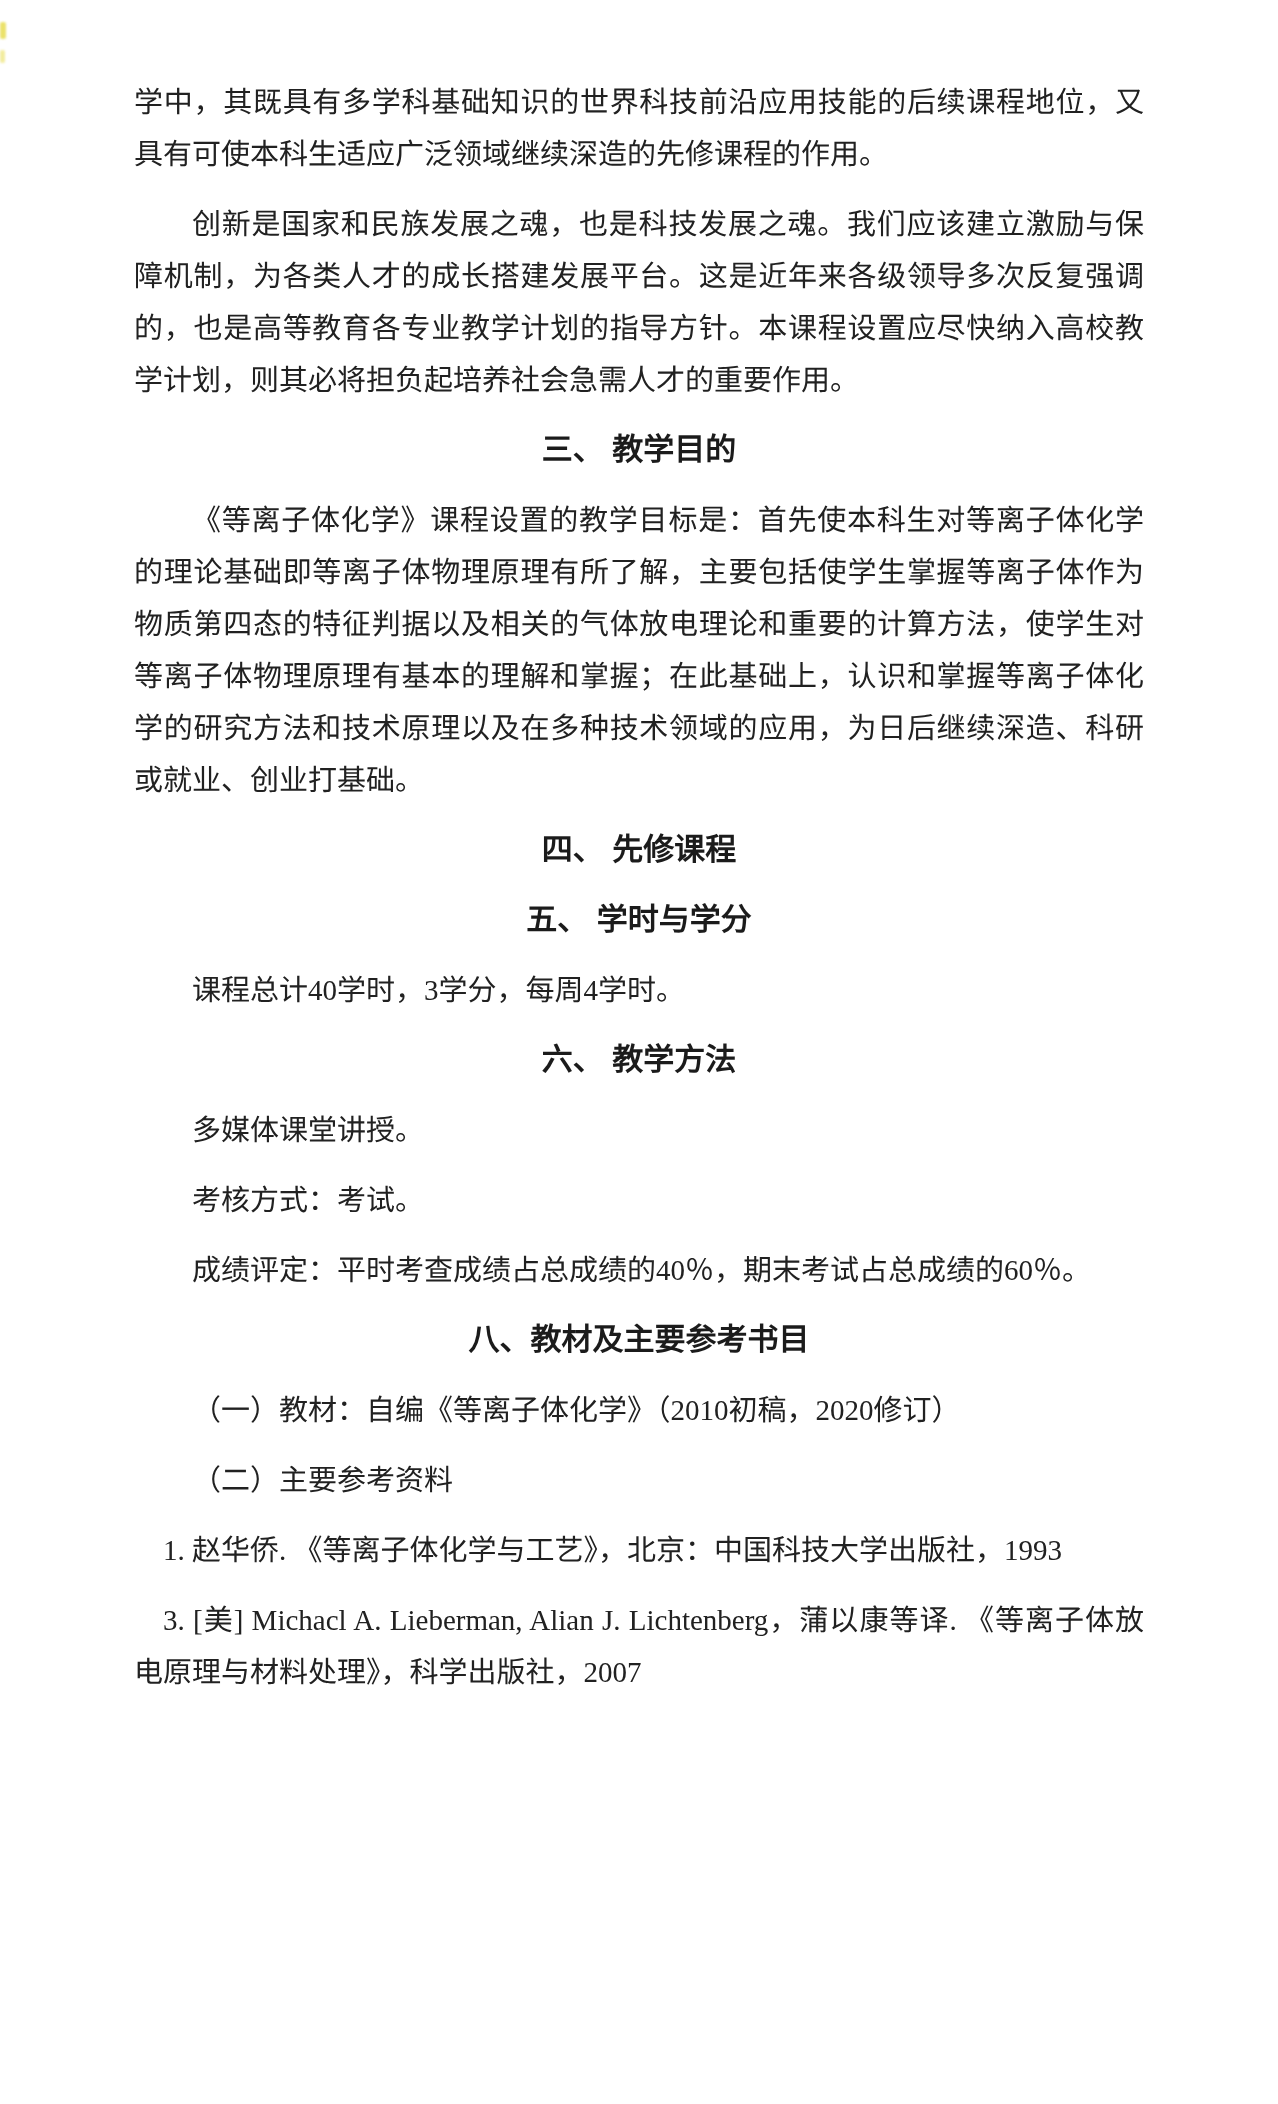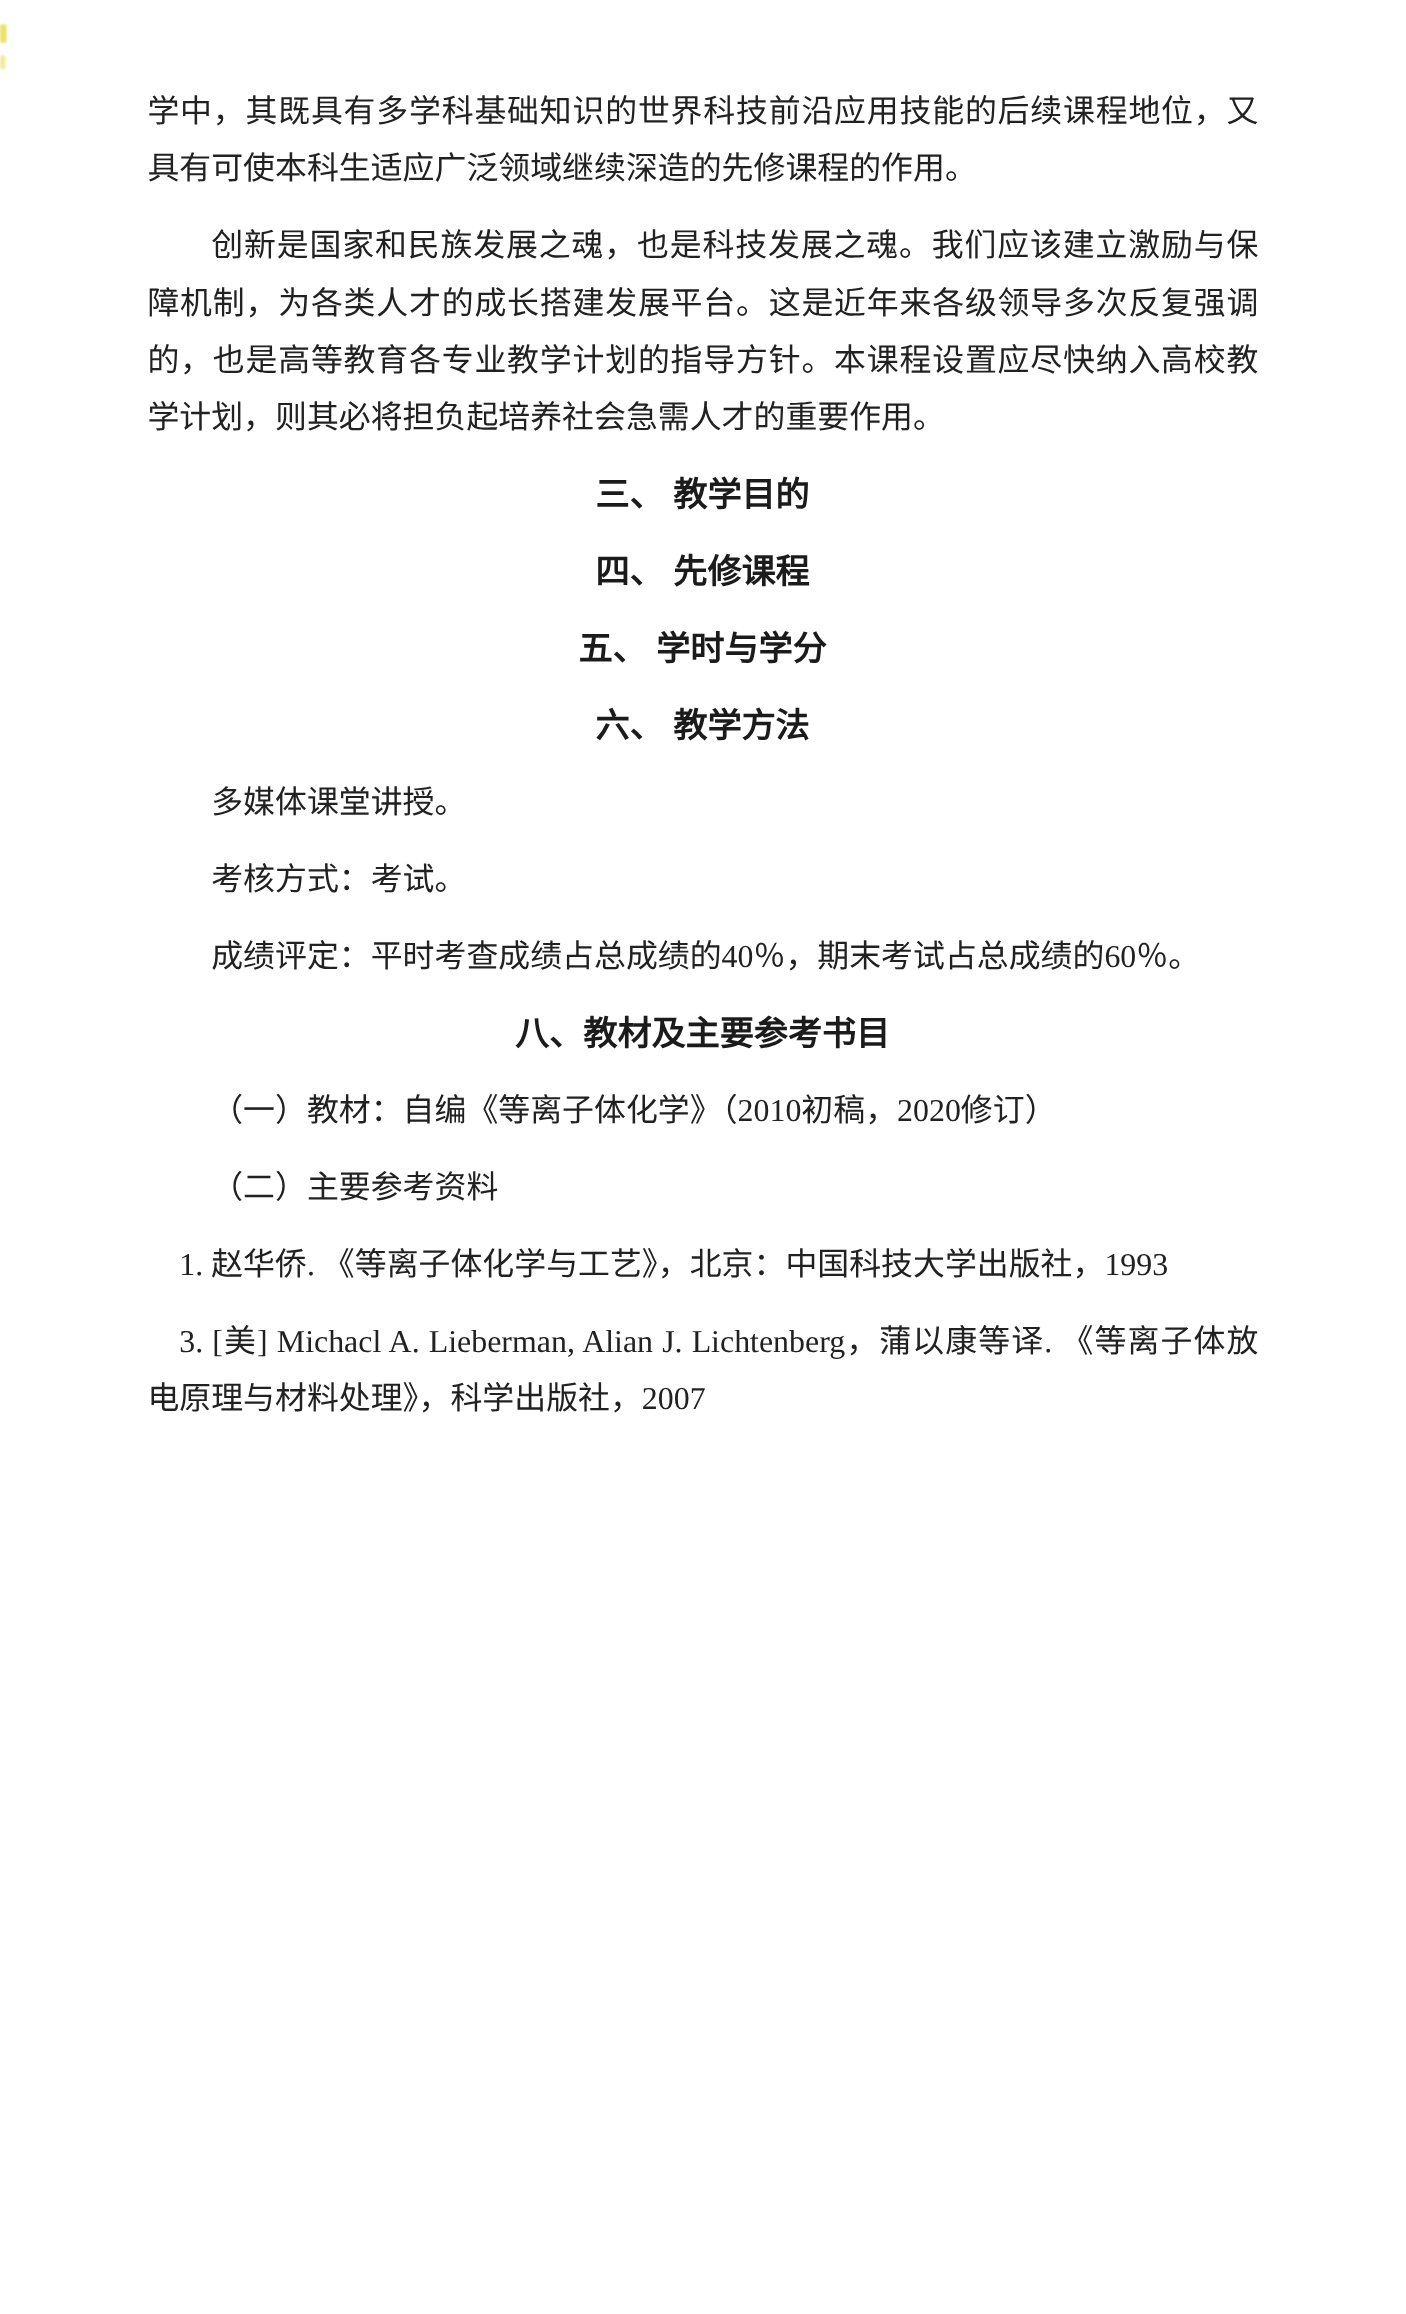--- a/index.html
+++ b/index.html
@@ -61,26 +61,28 @@
   <div class="edge-mark mark2" style="background-color: rgb(240, 233, 142);"></div>
 
   <main class="doc">
 
     <p class="cont">学中，其既具有多学科基础知识的世界科技前沿应用技能的后续课程地位，又具有可使本科生适应广泛领域继续深造的先修课程的作用。</p>
 
     <p>创新是国家和民族发展之魂，也是科技发展之魂。我们应该建立激励与保障机制，为各类人才的成长搭建发展平台。这是近年来各级领导多次反复强调的，也是高等教育各专业教学计划的指导方针。本课程设置应尽快纳入高校教学计划，则其必将担负起培养社会急需人才的重要作用。</p>
 
     <h2>三、 教学目的</h2>
 
+    <p>《等离子体化学》课程设置的教学目标是：首先使本科生对等离子体化学的理论基础即等离子体物理原理有所了解，主要包括使学生掌握等离子体作为物质第四态的特征判据以及相关的气体放电理论和重要的计算方法，使学生对等离子体物理原理有基本的理解和掌握；在此基础上，认识和掌握等离子体化学的研究方法和技术原理以及在多种技术领域的应用，为日后继续深造、科研或就业、创业打基础。</p>
 
     <h2>四、 先修课程</h2>
 
 
     <h2>五、 学时与学分</h2>
 
+    <p>课程总计40学时，3学分，每周4学时。</p>
 
     <h2>六、 教学方法</h2>
 
     <p>多媒体课堂讲授。</p>
 
 
     <p>考核方式：考试。</p>
 
     <p>成绩评定：平时考查成绩占总成绩的40％，期末考试占总成绩的60％。</p>
 

